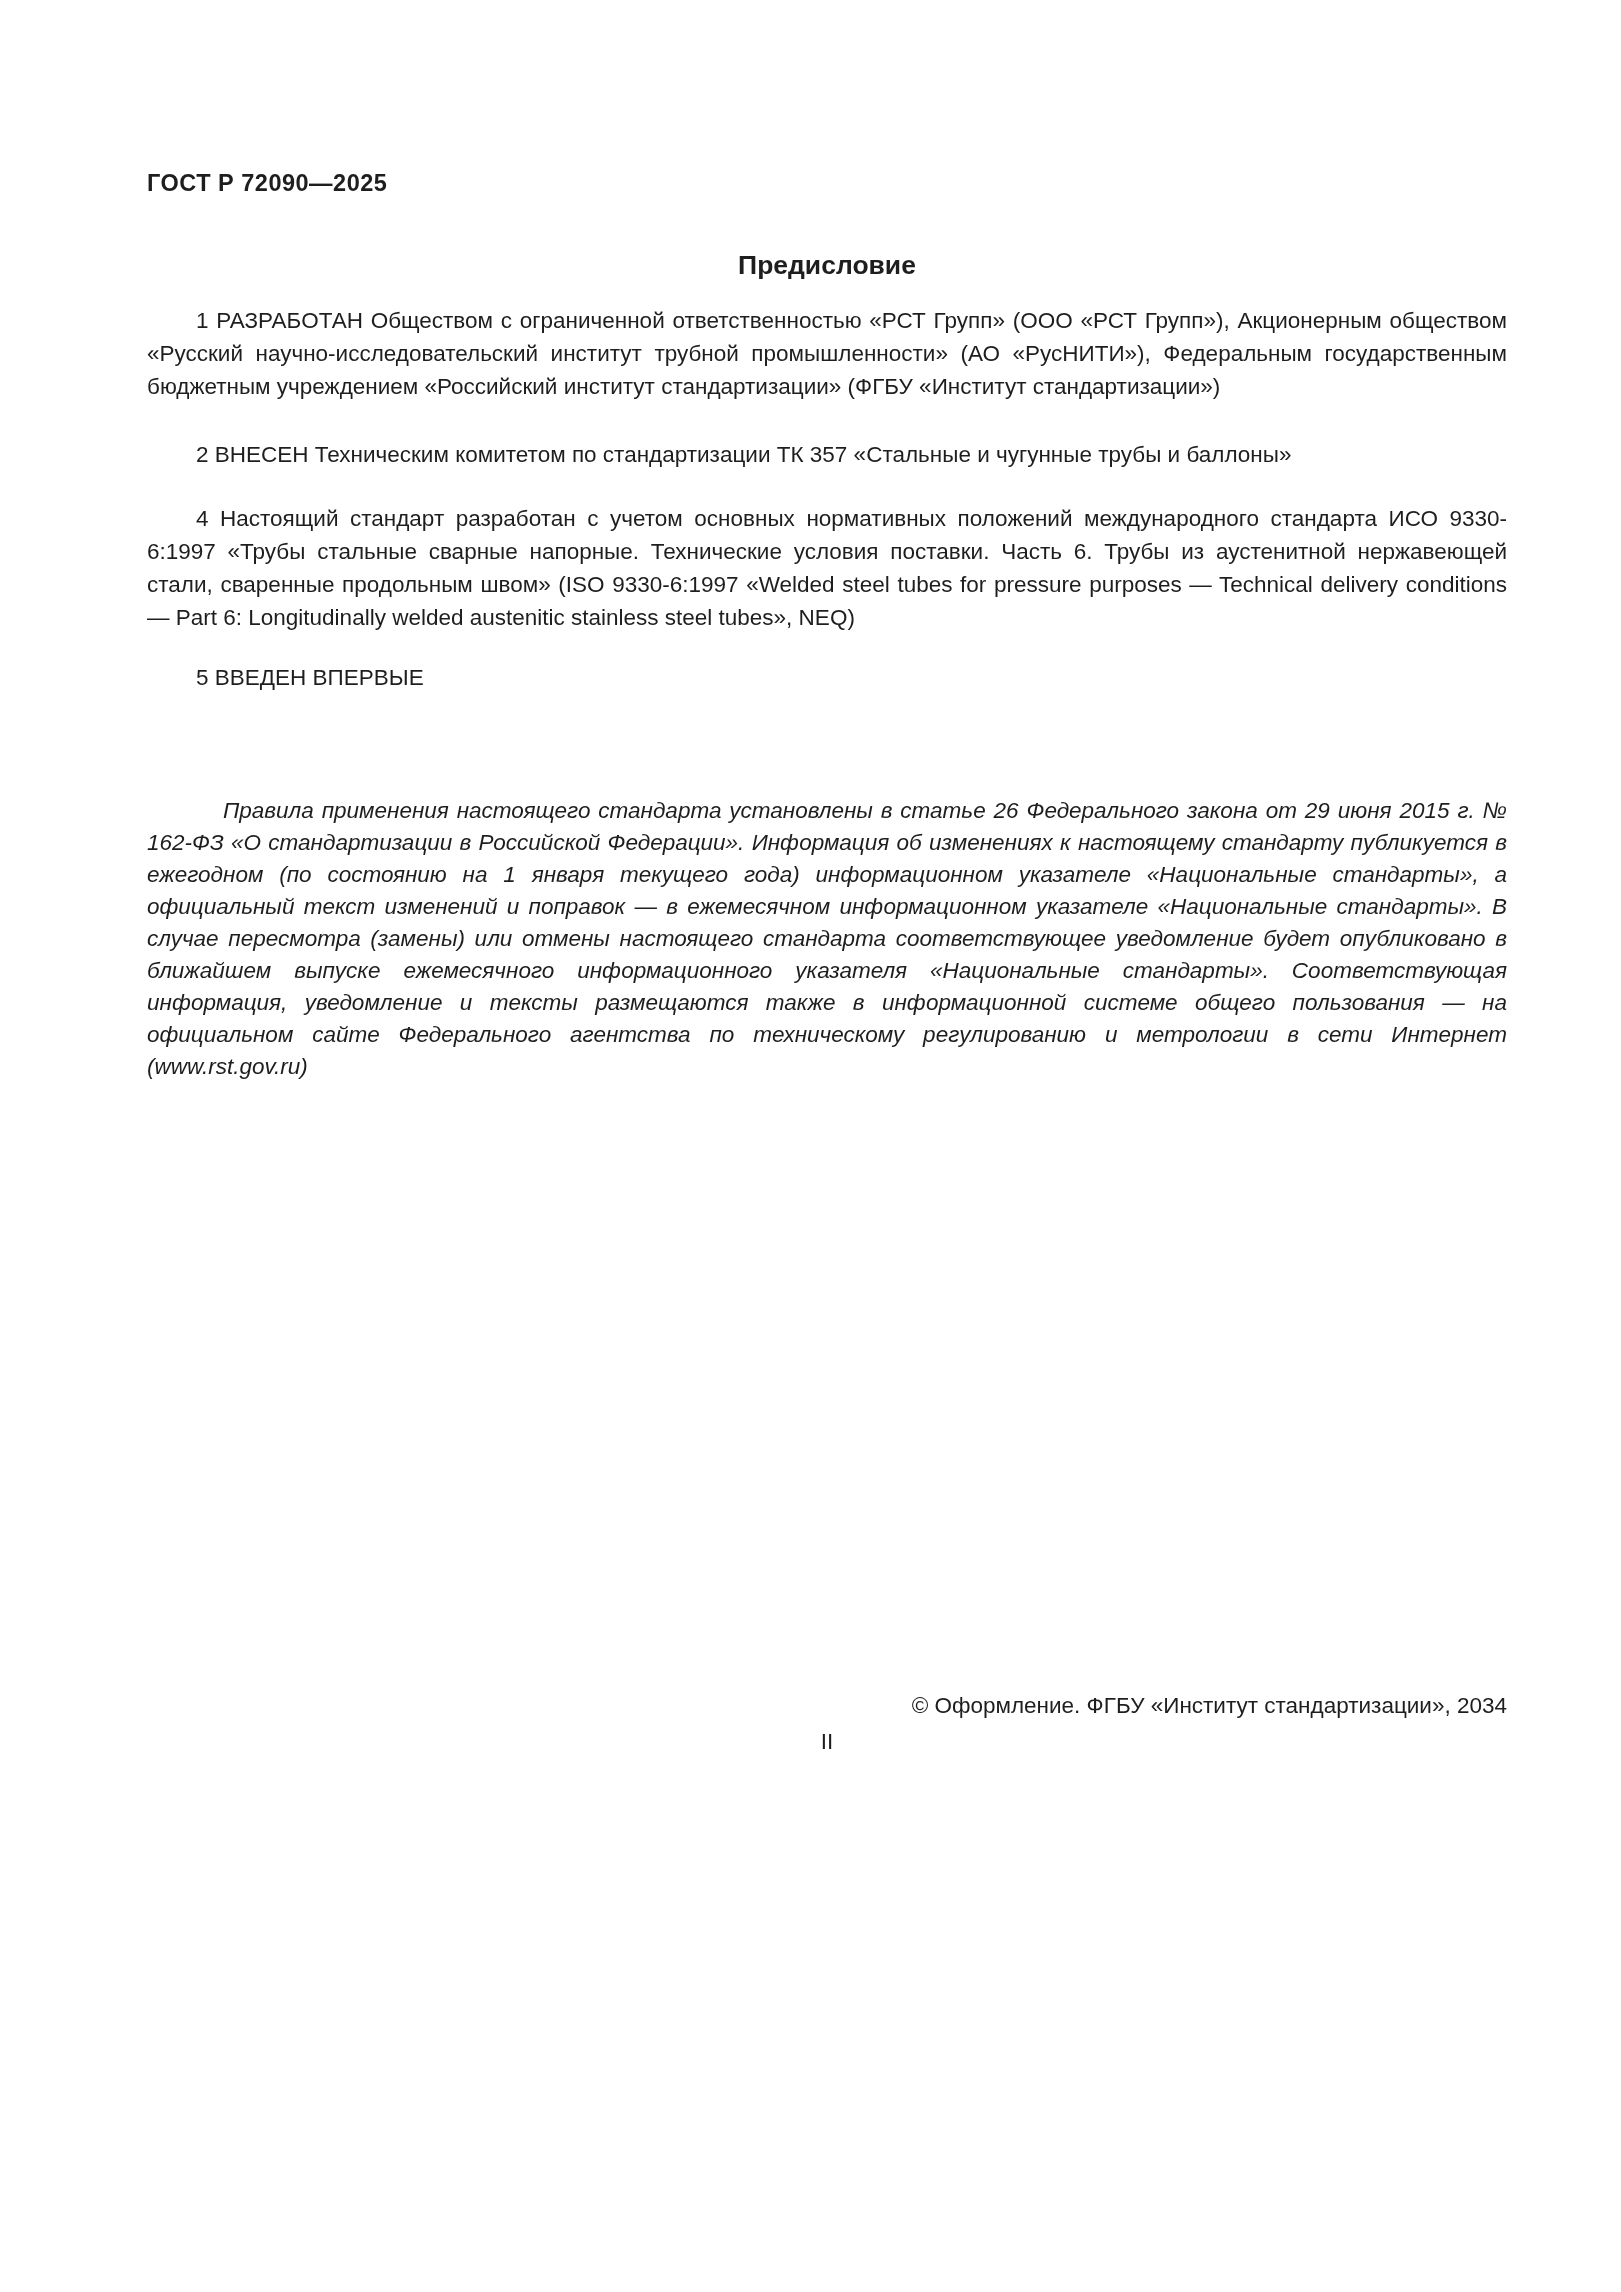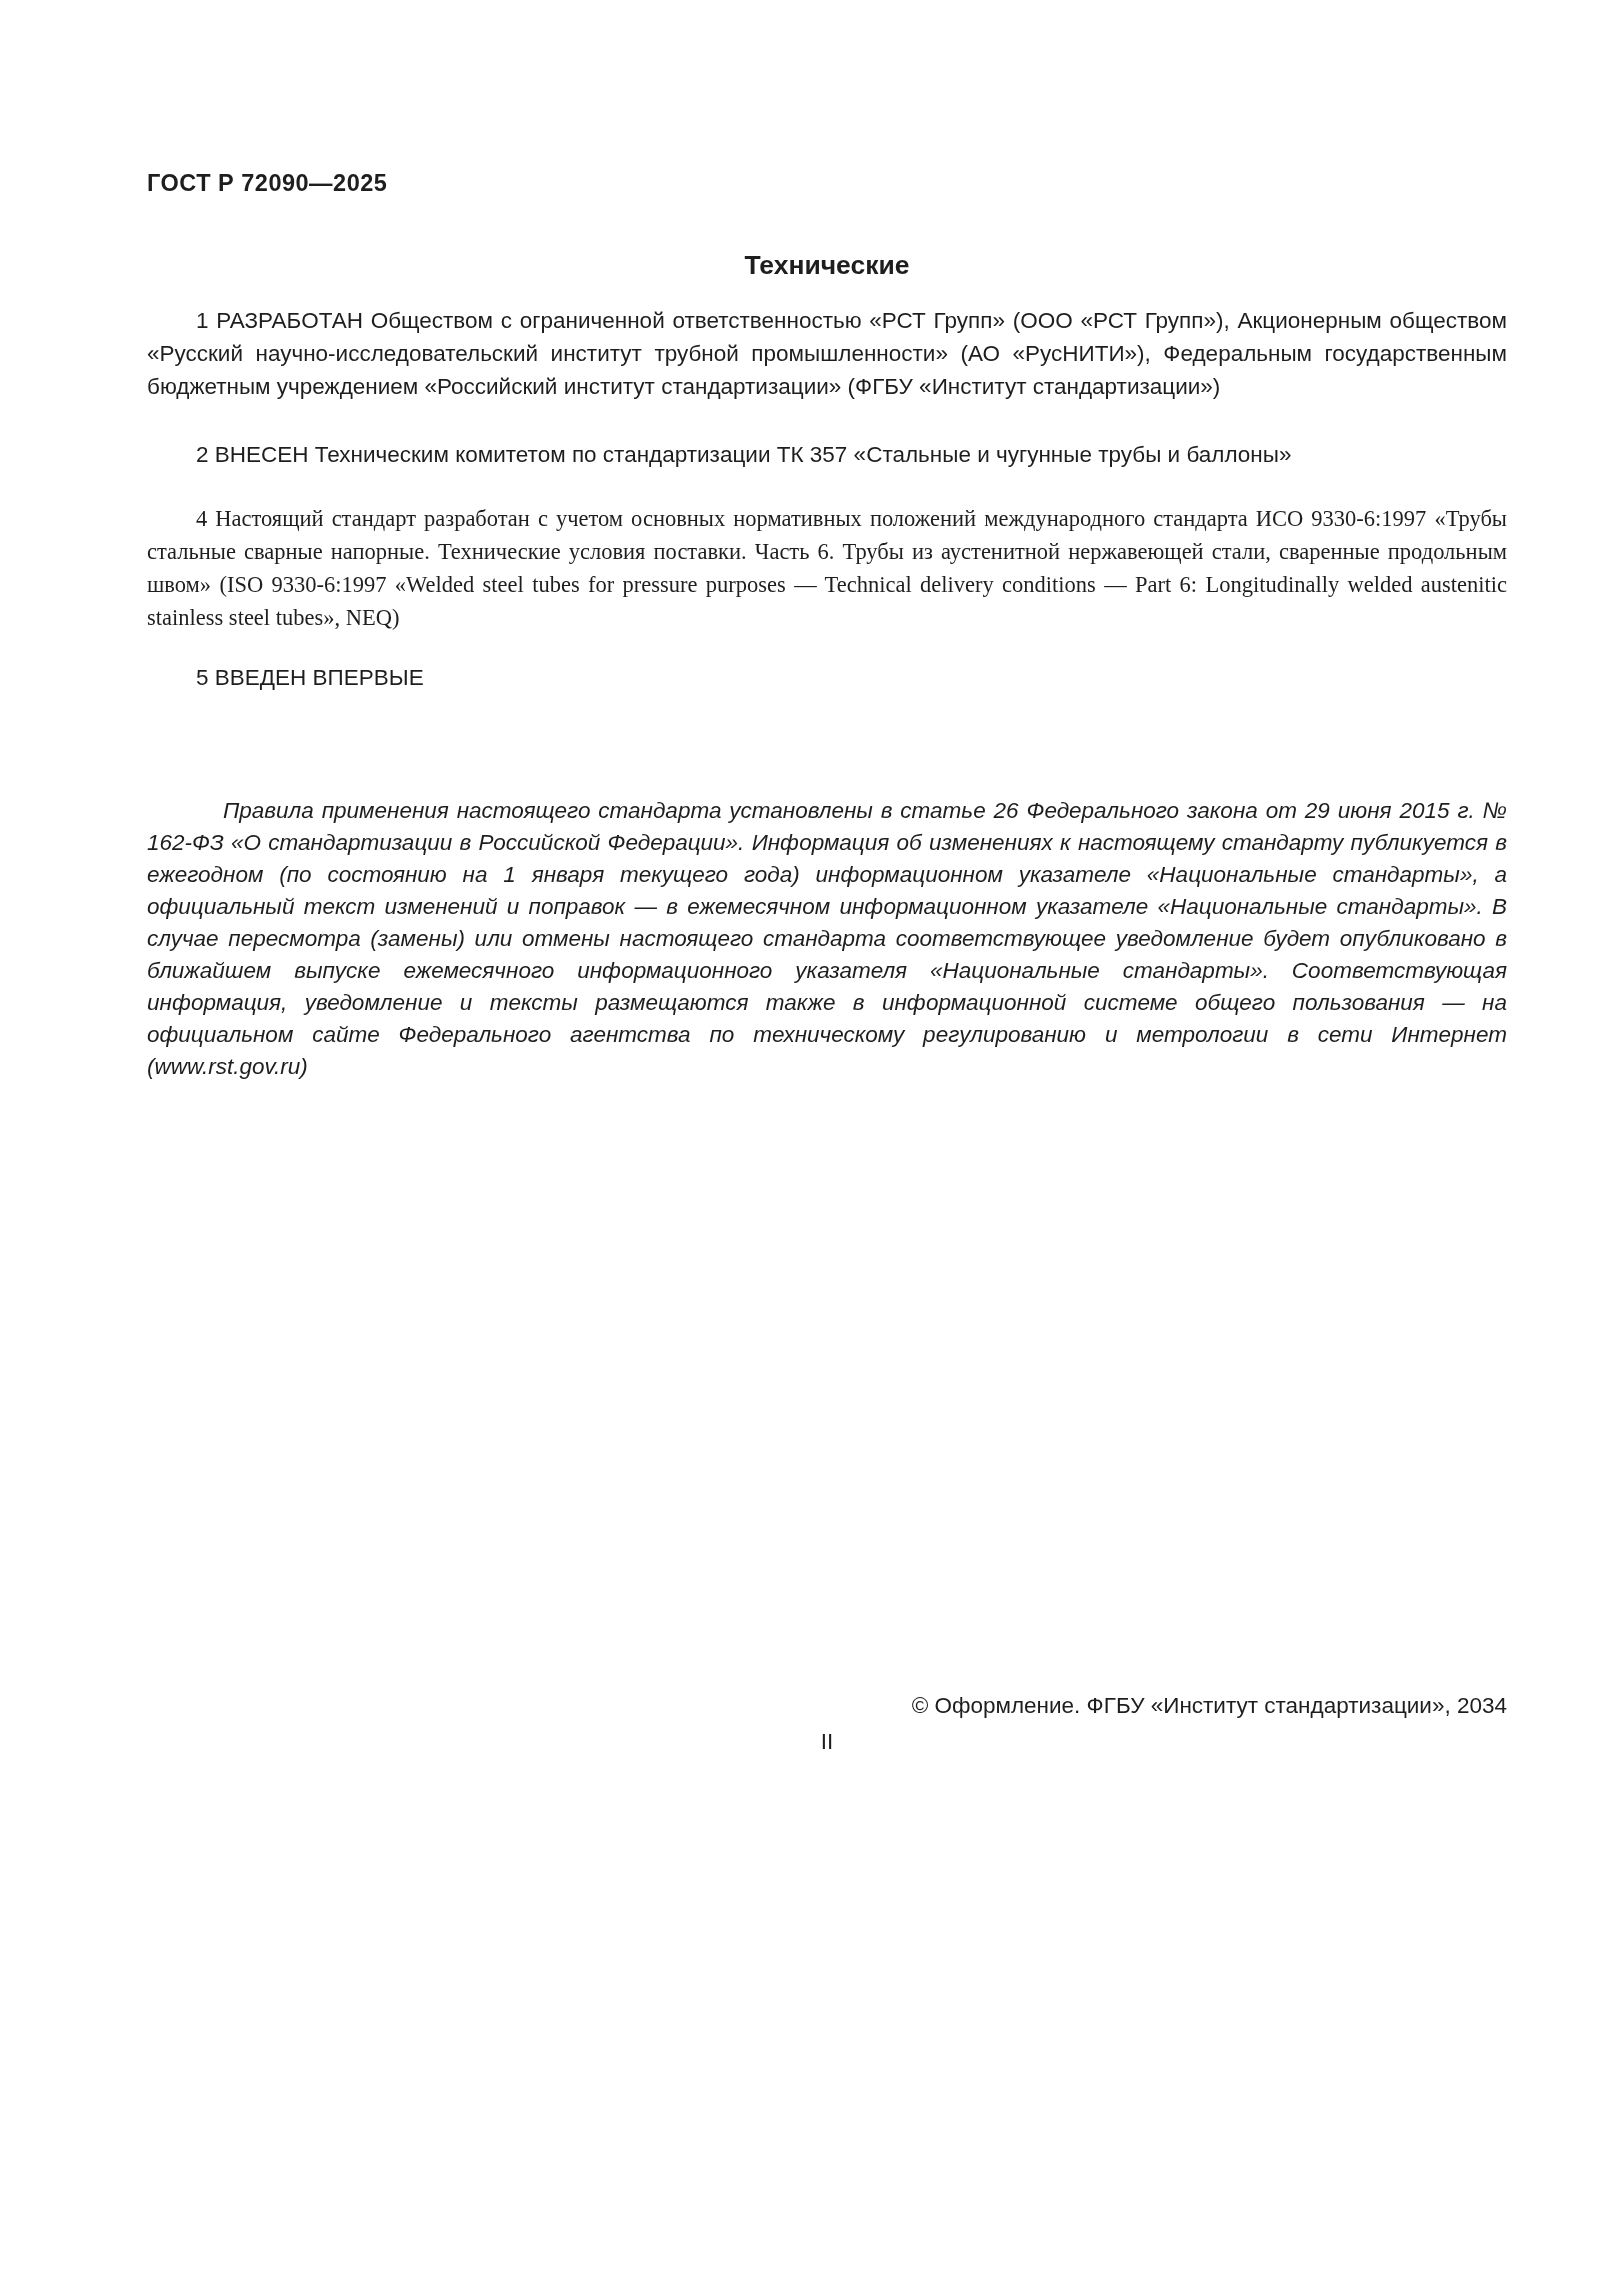--- a/index.html
+++ b/index.html
@@ -39,21 +39,21 @@
   }
   .body-text {
     font-size: 22.5px;
     line-height: 33px;
     text-align: justify;
   }
   .fw-item { margin-top: 0; }
   .fw-1 { margin-top: 22.5px; }
   .fw-2 { margin-top: 35px; }
   .fw-3 { margin-top: 29px; }
-  .fw-4 { margin-top: 31px; font-family: Liberation Serif, serif; }
+  .fw-4 { margin-top: 31px; }
   .fw-5 { margin-top: 27.4px; }
   .indent { text-indent: 49px; }
   .legal-note {
     margin-top: 101px;
     font-size: 22.5px;
     line-height: 32px;
     font-style: italic;
     text-align: justify;
     text-indent: 76px;
   }
@@ -79,21 +79,21 @@
   }
 </style>
 </head>
 <body>
 
 <div class="page">
   <div class="content">
 
     <div class="doc-code">ГОСТ Р 72090—2025</div>
 
-    <div class="page-title">Технические</div>
+    <div class="page-title">Предисловие</div>
 
     <div>
       <p class="body-text indent fw-item fw-1">1 РАЗРАБОТАН Обществом с ограниченной ответственностью «РСТ Групп» (ООО «РСТ Групп»), Акционерным обществом «Русский научно-исследовательский институт трубной промышленности» (АО «РусНИТИ»), Федеральным государственным бюджетным учреждением «Российский институт стандартизации» (ФГБУ «Институт стандартизации»)</p>
       <p class="body-text indent fw-item fw-2">2 ВНЕСЕН Техническим комитетом по стандартизации ТК 357 «Стальные и чугунные трубы и баллоны»</p>
       <p class="body-text indent fw-item fw-4">4 Настоящий стандарт разработан с учетом основных нормативных положений международного стандарта ИСО 9330-6:1997 «Трубы стальные сварные напорные. Технические условия поставки. Часть 6. Трубы из аустенитной нержавеющей стали, сваренные продольным швом» (ISO 9330-6:1997 «Welded steel tubes for pressure purposes — Technical delivery conditions — Part 6: Longitudinally welded austenitic stainless steel tubes», NEQ)</p>
       <p class="body-text indent fw-item fw-5">5 ВВЕДЕН ВПЕРВЫЕ</p>
     </div>
 
     <p class="legal-note">Правила применения настоящего стандарта установлены в статье 26 Федерального закона от 29 июня 2015 г. № 162-ФЗ «О стандартизации в Российской Федерации». Информация об изменениях к настоящему стандарту публикуется в ежегодном (по состоянию на 1 января текущего года) информационном указателе «Национальные стандарты», а официальный текст изменений и поправок — в ежемесячном информационном указателе «Национальные стандарты». В случае пересмотра (замены) или отмены настоящего стандарта соответствующее уведомление будет опубликовано в ближайшем выпуске ежемесячного информационного указателя «Национальные стандарты». Соответствующая информация, уведомление и тексты размещаются также в информационной системе общего пользования — на официальном сайте Федерального агентства по техническому регулированию и метрологии в сети Интернет (www.rst.gov.ru)</p>
 

